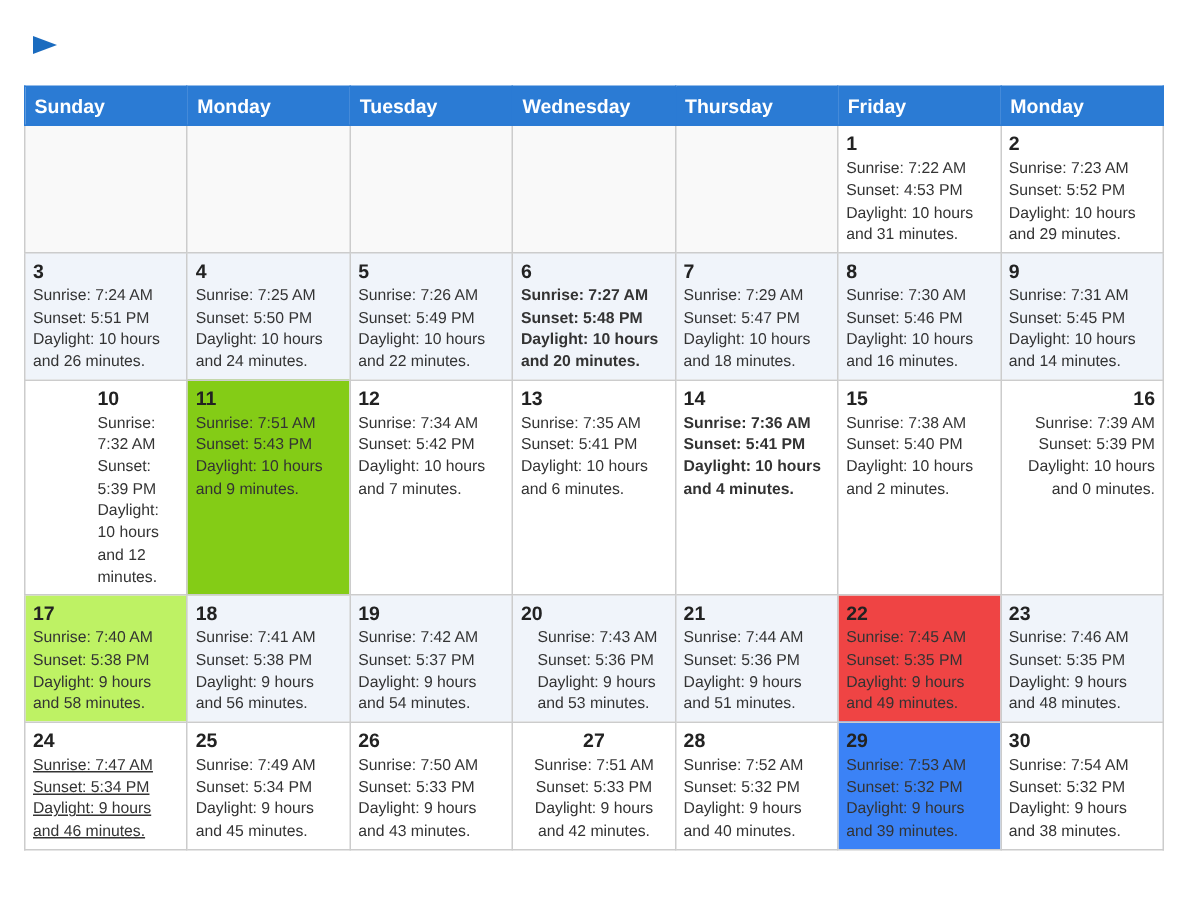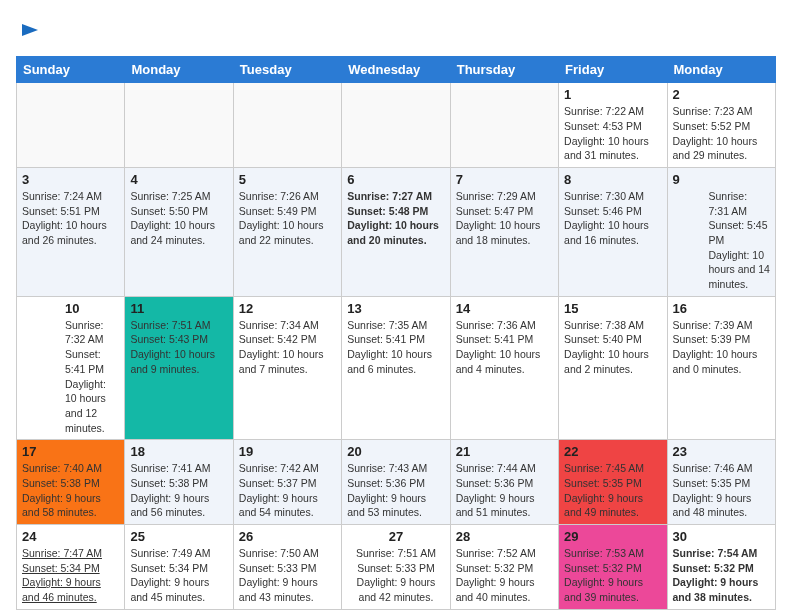--- a/index.html
+++ b/index.html
@@ -173,91 +173,91 @@
 Daylight: 10 hours and 18 minutes.</div>
         </td>
         <td style="background: rgb(240, 244, 250);">
           <span class="day-number">8</span>
           <div class="day-info" style="white-space: pre-line;">Sunrise: 7:30 AM
 Sunset: 5:46 PM
 Daylight: 10 hours and 16 minutes.</div>
         </td>
         <td style="background: rgb(240, 244, 250);">
           <span class="day-number">9</span>
-          <div class="day-info" style="white-space: pre-line; margin-left: 36px;">Sunrise: 7:31 AM
+          <div class="day-info" style="white-space: pre-line;">Sunrise: 7:31 AM
 Sunset: 5:45 PM
 Daylight: 10 hours and 14 minutes.</div>
         </td>
       </tr>
       <tr>
         <td style="background: rgb(255, 255, 255); padding-left: 48px;">
           <span class="day-number">10</span>
           <div class="day-info" style="white-space: pre-line;">Sunrise: 7:32 AM
-Sunset: 5:41 PM
+Sunset: 5:39 PM
 Daylight: 10 hours and 12 minutes.</div>
         </td>
-        <td style="background: #14b8a6; margin-top: 34px;">
+        <td style="background: #84cc16; margin-top: 34px;">
           <span class="day-number">11</span>
           <div class="day-info" style="white-space: pre-line;">Sunrise: 7:51 AM
 Sunset: 5:43 PM
 Daylight: 10 hours and 9 minutes.</div>
         </td>
         <td style="background: rgb(255, 255, 255);">
           <span class="day-number">12</span>
           <div class="day-info" style="white-space: pre-line;">Sunrise: 7:34 AM
 Sunset: 5:42 PM
 Daylight: 10 hours and 7 minutes.</div>
         </td>
         <td style="background: rgb(255, 255, 255);">
           <span class="day-number">13</span>
           <div class="day-info" style="white-space: pre-line;">Sunrise: 7:35 AM
 Sunset: 5:41 PM
 Daylight: 10 hours and 6 minutes.</div>
         </td>
         <td style="background: rgb(255, 255, 255);">
           <span class="day-number">14</span>
-          <div class="day-info" style="white-space: pre-line;">Sunrise: 7:36 AM
+          <div class="day-info" style="white-space: pre-line; font-weight: bold;">Sunrise: 7:36 AM
 Sunset: 5:41 PM
 Daylight: 10 hours and 4 minutes.</div>
         </td>
         <td style="background: rgb(255, 255, 255);">
           <span class="day-number">15</span>
           <div class="day-info" style="white-space: pre-line;">Sunrise: 7:38 AM
 Sunset: 5:40 PM
 Daylight: 10 hours and 2 minutes.</div>
         </td>
-        <td style="background: rgb(255, 255, 255);">
+        <td style="background: rgb(255, 255, 255); text-align: right;">
           <span class="day-number">16</span>
           <div class="day-info" style="white-space: pre-line;">Sunrise: 7:39 AM
 Sunset: 5:39 PM
 Daylight: 10 hours and 0 minutes.</div>
         </td>
       </tr>
       <tr>
-        <td style="background: #f97316;">
+        <td style="background: #bef264;">
           <span class="day-number">17</span>
           <div class="day-info" style="white-space: pre-line;">Sunrise: 7:40 AM
 Sunset: 5:38 PM
 Daylight: 9 hours and 58 minutes.</div>
         </td>
         <td style="background: rgb(240, 244, 250);">
           <span class="day-number">18</span>
           <div class="day-info" style="white-space: pre-line;">Sunrise: 7:41 AM
 Sunset: 5:38 PM
 Daylight: 9 hours and 56 minutes.</div>
         </td>
         <td style="background: rgb(240, 244, 250);">
           <span class="day-number">19</span>
           <div class="day-info" style="white-space: pre-line;">Sunrise: 7:42 AM
 Sunset: 5:37 PM
 Daylight: 9 hours and 54 minutes.</div>
         </td>
         <td style="background: rgb(240, 244, 250);">
           <span class="day-number">20</span>
-          <div class="day-info" style="white-space: pre-line;">Sunrise: 7:43 AM
+          <div class="day-info" style="white-space: pre-line; margin-left: 11px;">Sunrise: 7:43 AM
 Sunset: 5:36 PM
 Daylight: 9 hours and 53 minutes.</div>
         </td>
         <td style="background: rgb(240, 244, 250);">
           <span class="day-number">21</span>
           <div class="day-info" style="white-space: pre-line;">Sunrise: 7:44 AM
 Sunset: 5:36 PM
 Daylight: 9 hours and 51 minutes.</div>
         </td>
         <td style="background: #ef4444;">
@@ -297,27 +297,27 @@
           <div class="day-info" style="white-space: pre-line;">Sunrise: 7:51 AM
 Sunset: 5:33 PM
 Daylight: 9 hours and 42 minutes.</div>
         </td>
         <td style="background: rgb(255, 255, 255);">
           <span class="day-number">28</span>
           <div class="day-info" style="white-space: pre-line;">Sunrise: 7:52 AM
 Sunset: 5:32 PM
 Daylight: 9 hours and 40 minutes.</div>
         </td>
-        <td style="background: #ec4899;">
+        <td style="background: #3b82f6;">
           <span class="day-number">29</span>
           <div class="day-info" style="white-space: pre-line;">Sunrise: 7:53 AM
 Sunset: 5:32 PM
 Daylight: 9 hours and 39 minutes.</div>
         </td>
         <td style="background: rgb(255, 255, 255);">
           <span class="day-number">30</span>
-          <div class="day-info" style="white-space: pre-line; font-weight: bold;">Sunrise: 7:54 AM
+          <div class="day-info" style="white-space: pre-line;">Sunrise: 7:54 AM
 Sunset: 5:32 PM
 Daylight: 9 hours and 38 minutes.</div>
         </td>
       </tr>
     </tbody>
 </table>
 
 </body></html>

